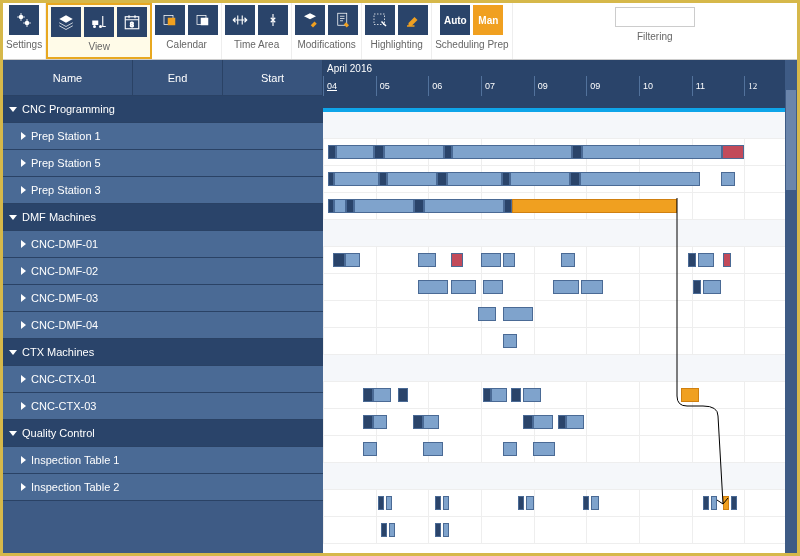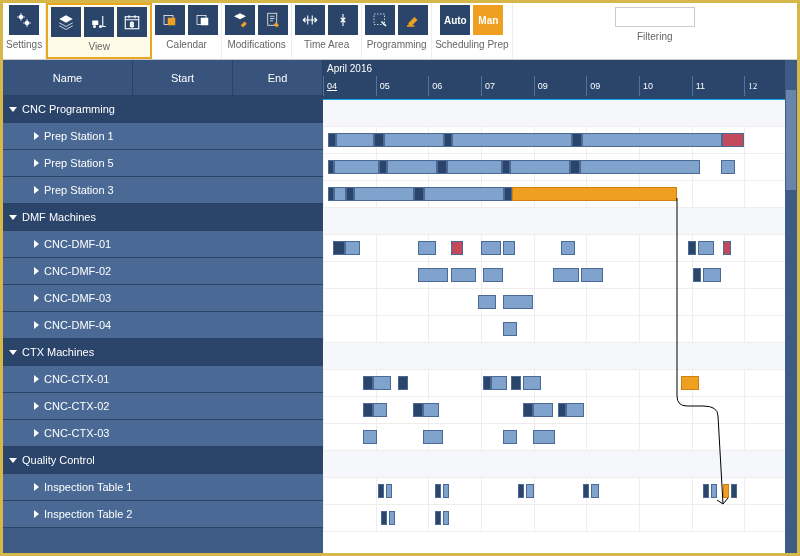--- a/index.html
+++ b/index.html
@@ -18,26 +18,26 @@
 .main { display: flex; height: calc(100% - 57px); }
 .grid { width: 320px; background: #3e5b85; display: flex; flex-direction: column; }
 .grid-header { display: flex; height: 36px; background: #38547d; border-bottom: 1px solid #2a4265; }
 .gh-cell { display:flex; align-items:center; justify-content:center; color:#fff; font-size:11px; border-right:1px solid #2a4265;}
 .gh-name { width: 130px; }
 .gh-start { width: 100px; }
 .gh-end { flex:1; }
 .grid-rows { flex:1; overflow:hidden; }
 .grid-row { height: 27px; display:flex; align-items:center; color:#fff; font-size:11px; border-bottom:1px solid #2a4265; padding-left:6px; cursor:pointer; }
 .grid-row.group { background:#2a446a; font-weight:500; }
-.grid-row.item { background:#4a6a95; padding-left:31px; }
+.grid-row.item { background:#4a6a95; padding-left:18px; }
 .tri { display:inline-block; width:0; height:0; margin-right:5px; }
 .tri.down { border-left:4px solid transparent; border-right:4px solid transparent; border-top:5px solid #fff; }
 .tri.right { border-top:4px solid transparent; border-bottom:4px solid transparent; border-left:5px solid #fff; }
 .gantt { flex:1; background:#fff; position:relative; overflow:hidden; }
-.timescale { height:40px; background:#2a446a; color:#fff; font-size:10px; position:relative; border-bottom:1px solid #0ea5e9;}
+.timescale { height:52px; background:#2a446a; color:#fff; font-size:10px; position:relative; border-bottom:4px solid #0ea5e9;}
 .ts-top { height:16px; padding-left:4px; display:flex; align-items:center; font-size:10px;}
 .ts-bot { height:20px; position:relative;}
 .ts-tick { position:absolute; top:0; height:20px; border-left:1px solid #52729c; padding-left:3px; display:flex; align-items:center; font-size:9px;}
 .gantt-body { position:relative; }
 .gantt-row { height:27px; border-bottom:1px solid #eee; position:relative; }
 .gantt-row.group { background:#f5f7fa; }
 .vline { position:absolute; top:0; bottom:0; width:1px; background:#eee; }
 .bar { position:absolute; height:14px; top:6px; background:#7fa3cc; border:1px solid #4a6a95; }
 .bar.dark { background:#2a446a; }
 .bar.red { background:#c24a5a; }
@@ -101,66 +101,66 @@
             <rect x="4" y="6" width="12" height="12" fill="none" stroke="#fff"></rect>
             <rect x="9" y="9" width="10" height="10" fill="#fff"></rect>
           </svg>
         </div>
       </div>
       <div class="ribbon-label">Calendar</div>
     </div>
     <div class="ribbon-group">
       <div class="ribbon-buttons">
         <div class="ribbon-btn">
+          <svg viewBox="0 0 24 24" fill="none" stroke="#fff" stroke-width="1.5">
+            <path d="M3 12h18M6 9l-3 3 3 3M18 9l3 3-3 3M9 6v12M15 6v12"></path>
+          </svg>
+        </div>
+        <div class="ribbon-btn">
+          <svg viewBox="0 0 24 24" fill="none" stroke="#fff" stroke-width="1.5">
+            <path d="M9 9l3 3-3 3M15 9l-3 3 3 3M12 4v16"></path>
+          </svg>
+        </div>
+      </div>
+      <div class="ribbon-label">Time Area</div>
+    </div>
+    <div class="ribbon-group">
+      <div class="ribbon-buttons">
+        <div class="ribbon-btn">
           <svg viewBox="0 0 24 24" fill="#fff">
             <path d="M12 3l8 4-8 4-8-4z"></path>
             <path d="M18 14l3 3-5 5-3-3z" fill="#f0a020"></path>
           </svg>
         </div>
         <div class="ribbon-btn">
           <svg viewBox="0 0 24 24" fill="none" stroke="#fff">
             <rect x="5" y="3" width="12" height="16"></rect>
             <path d="M8 7h6M8 10h6M8 13h4"></path>
             <path d="M16 15l4 4-3 3-4-4z" fill="#f0a020" stroke="none"></path>
           </svg>
         </div>
       </div>
       <div class="ribbon-label">Modifications</div>
     </div>
     <div class="ribbon-group">
       <div class="ribbon-buttons">
         <div class="ribbon-btn">
-          <svg viewBox="0 0 24 24" fill="none" stroke="#fff" stroke-width="1.5">
-            <path d="M3 12h18M6 9l-3 3 3 3M18 9l3 3-3 3M9 6v12M15 6v12"></path>
-          </svg>
-        </div>
-        <div class="ribbon-btn">
-          <svg viewBox="0 0 24 24" fill="none" stroke="#fff" stroke-width="1.5">
-            <path d="M9 9l3 3-3 3M15 9l-3 3 3 3M12 4v16"></path>
-          </svg>
-        </div>
-      </div>
-      <div class="ribbon-label">Time Area</div>
-    </div>
-    <div class="ribbon-group">
-      <div class="ribbon-buttons">
-        <div class="ribbon-btn">
           <svg viewBox="0 0 24 24" fill="none" stroke="#fff">
             <rect x="4" y="4" width="14" height="14" stroke-dasharray="2"></rect>
             <path d="M14 14l6 6" stroke-width="2"></path>
           </svg>
         </div>
         <div class="ribbon-btn">
           <svg viewBox="0 0 24 24" fill="#f0a020">
             <path d="M6 16l8-8 4 4-8 8H6z"></path>
             <rect x="4" y="19" width="10" height="2"></rect>
           </svg>
         </div>
       </div>
-      <div class="ribbon-label">Programming</div>
+      <div class="ribbon-label">Highlighting</div>
     </div>
     <div class="ribbon-group">
       <div class="ribbon-buttons">
         <div class="ribbon-btn">
           <span class="ribbon-text">Auto</span>
         </div>
         <div class="ribbon-btn active">
           <span class="ribbon-text">Man</span>
         </div>
       </div>
@@ -169,22 +169,22 @@
     <div class="filter-box">
       <input class="filter-input" placeholder="" style="">
       <div class="ribbon-label">Filtering</div>
     </div>
   </div>
 
 <div class="main">
   <div class="grid">
     <div class="grid-header">
       <div class="gh-cell gh-name">Name</div>
+      <div class="gh-cell gh-end">End</div>
       <div class="gh-cell gh-start">Start</div>
-      <div class="gh-cell gh-end">End</div>
     </div>
     <div class="grid-rows" id="grid-rows">
         <div class="grid-row group">
           <span class="tri down"></span>
           <span>CNC Programming</span>
         </div>
         <div class="grid-row item">
           <span class="tri right"></span>
           <span>Prep Station 1</span>
         </div>
@@ -216,24 +216,20 @@
           <span class="tri right"></span>
           <span>CNC-DMF-04</span>
         </div>
         <div class="grid-row group">
           <span class="tri down"></span>
           <span>CTX Machines</span>
         </div>
         <div class="grid-row item">
           <span class="tri right"></span>
           <span>CNC-CTX-01</span>
-        </div>
-        <div class="grid-row item">
-          <span class="tri right"></span>
-          <span>CNC-CTX-02</span>
         </div>
         <div class="grid-row item">
           <span class="tri right"></span>
           <span>CNC-CTX-03</span>
         </div>
         <div class="grid-row group">
           <span class="tri down"></span>
           <span>Quality Control</span>
         </div>
         <div class="grid-row item">

